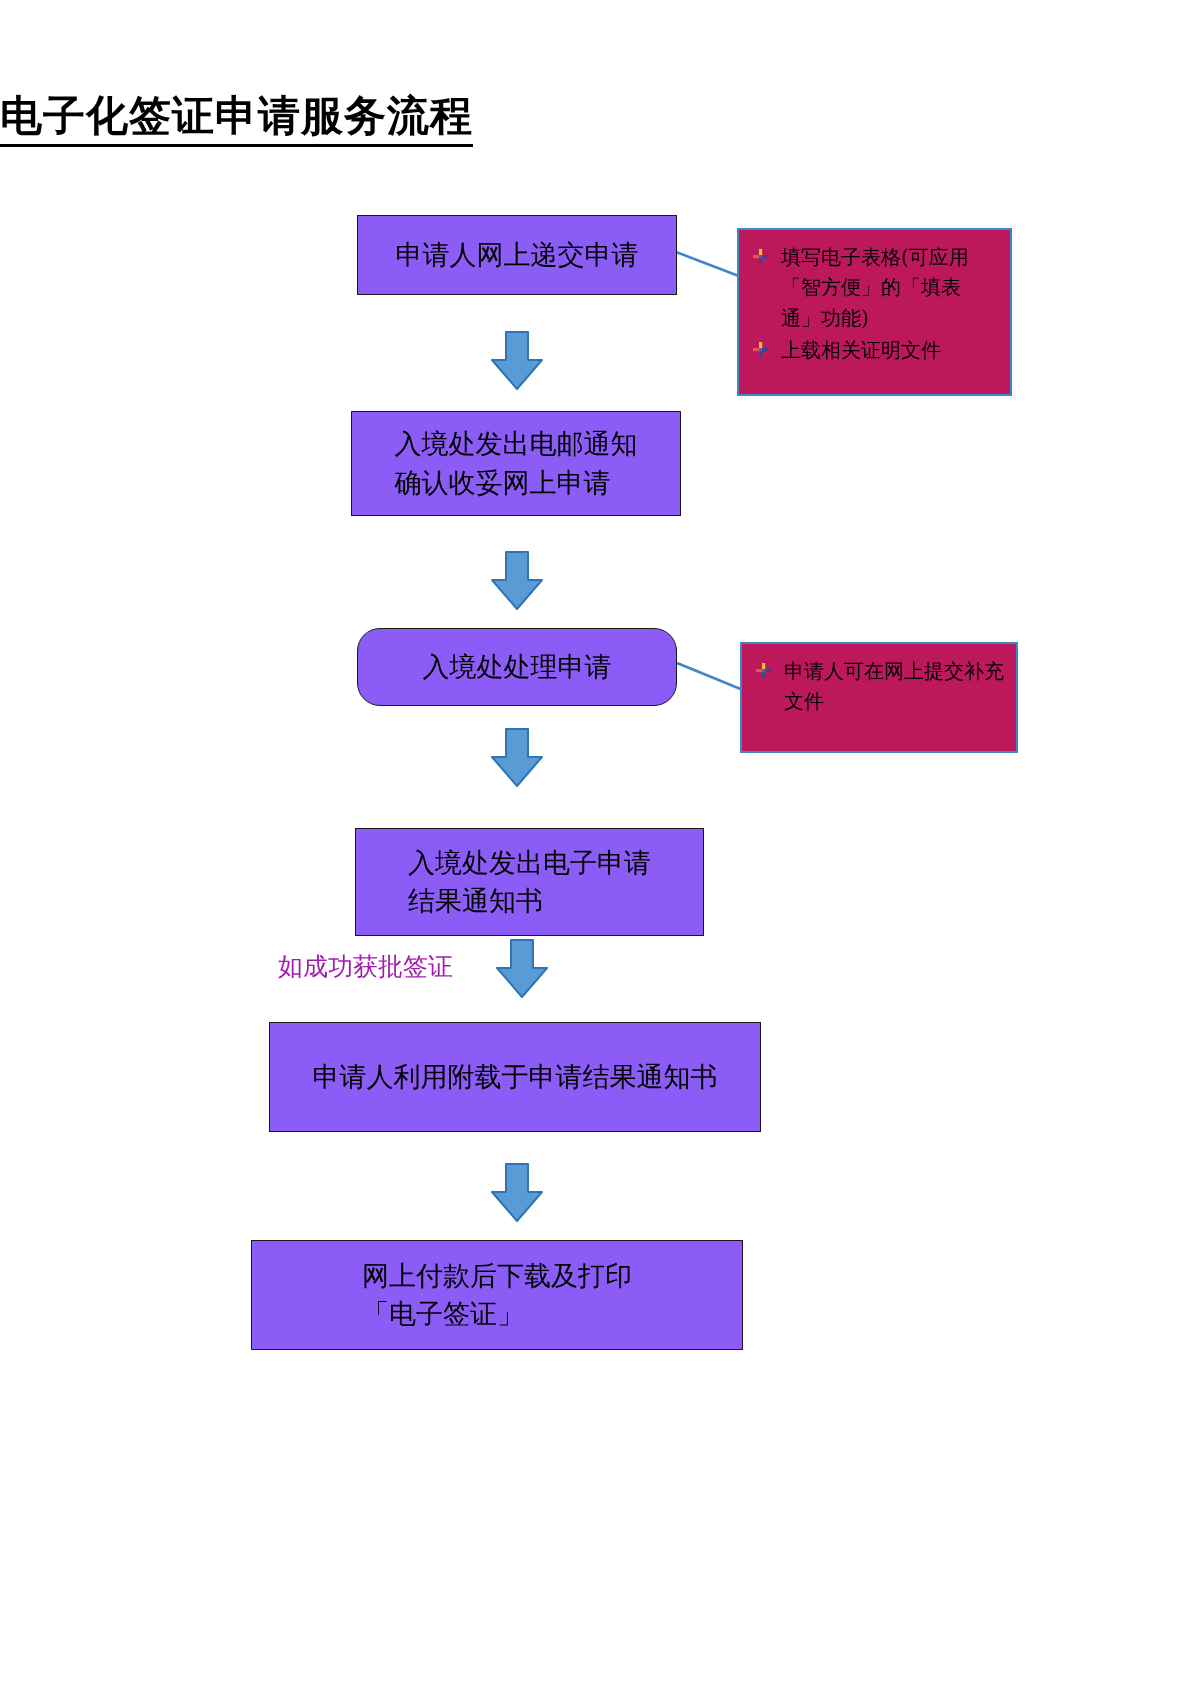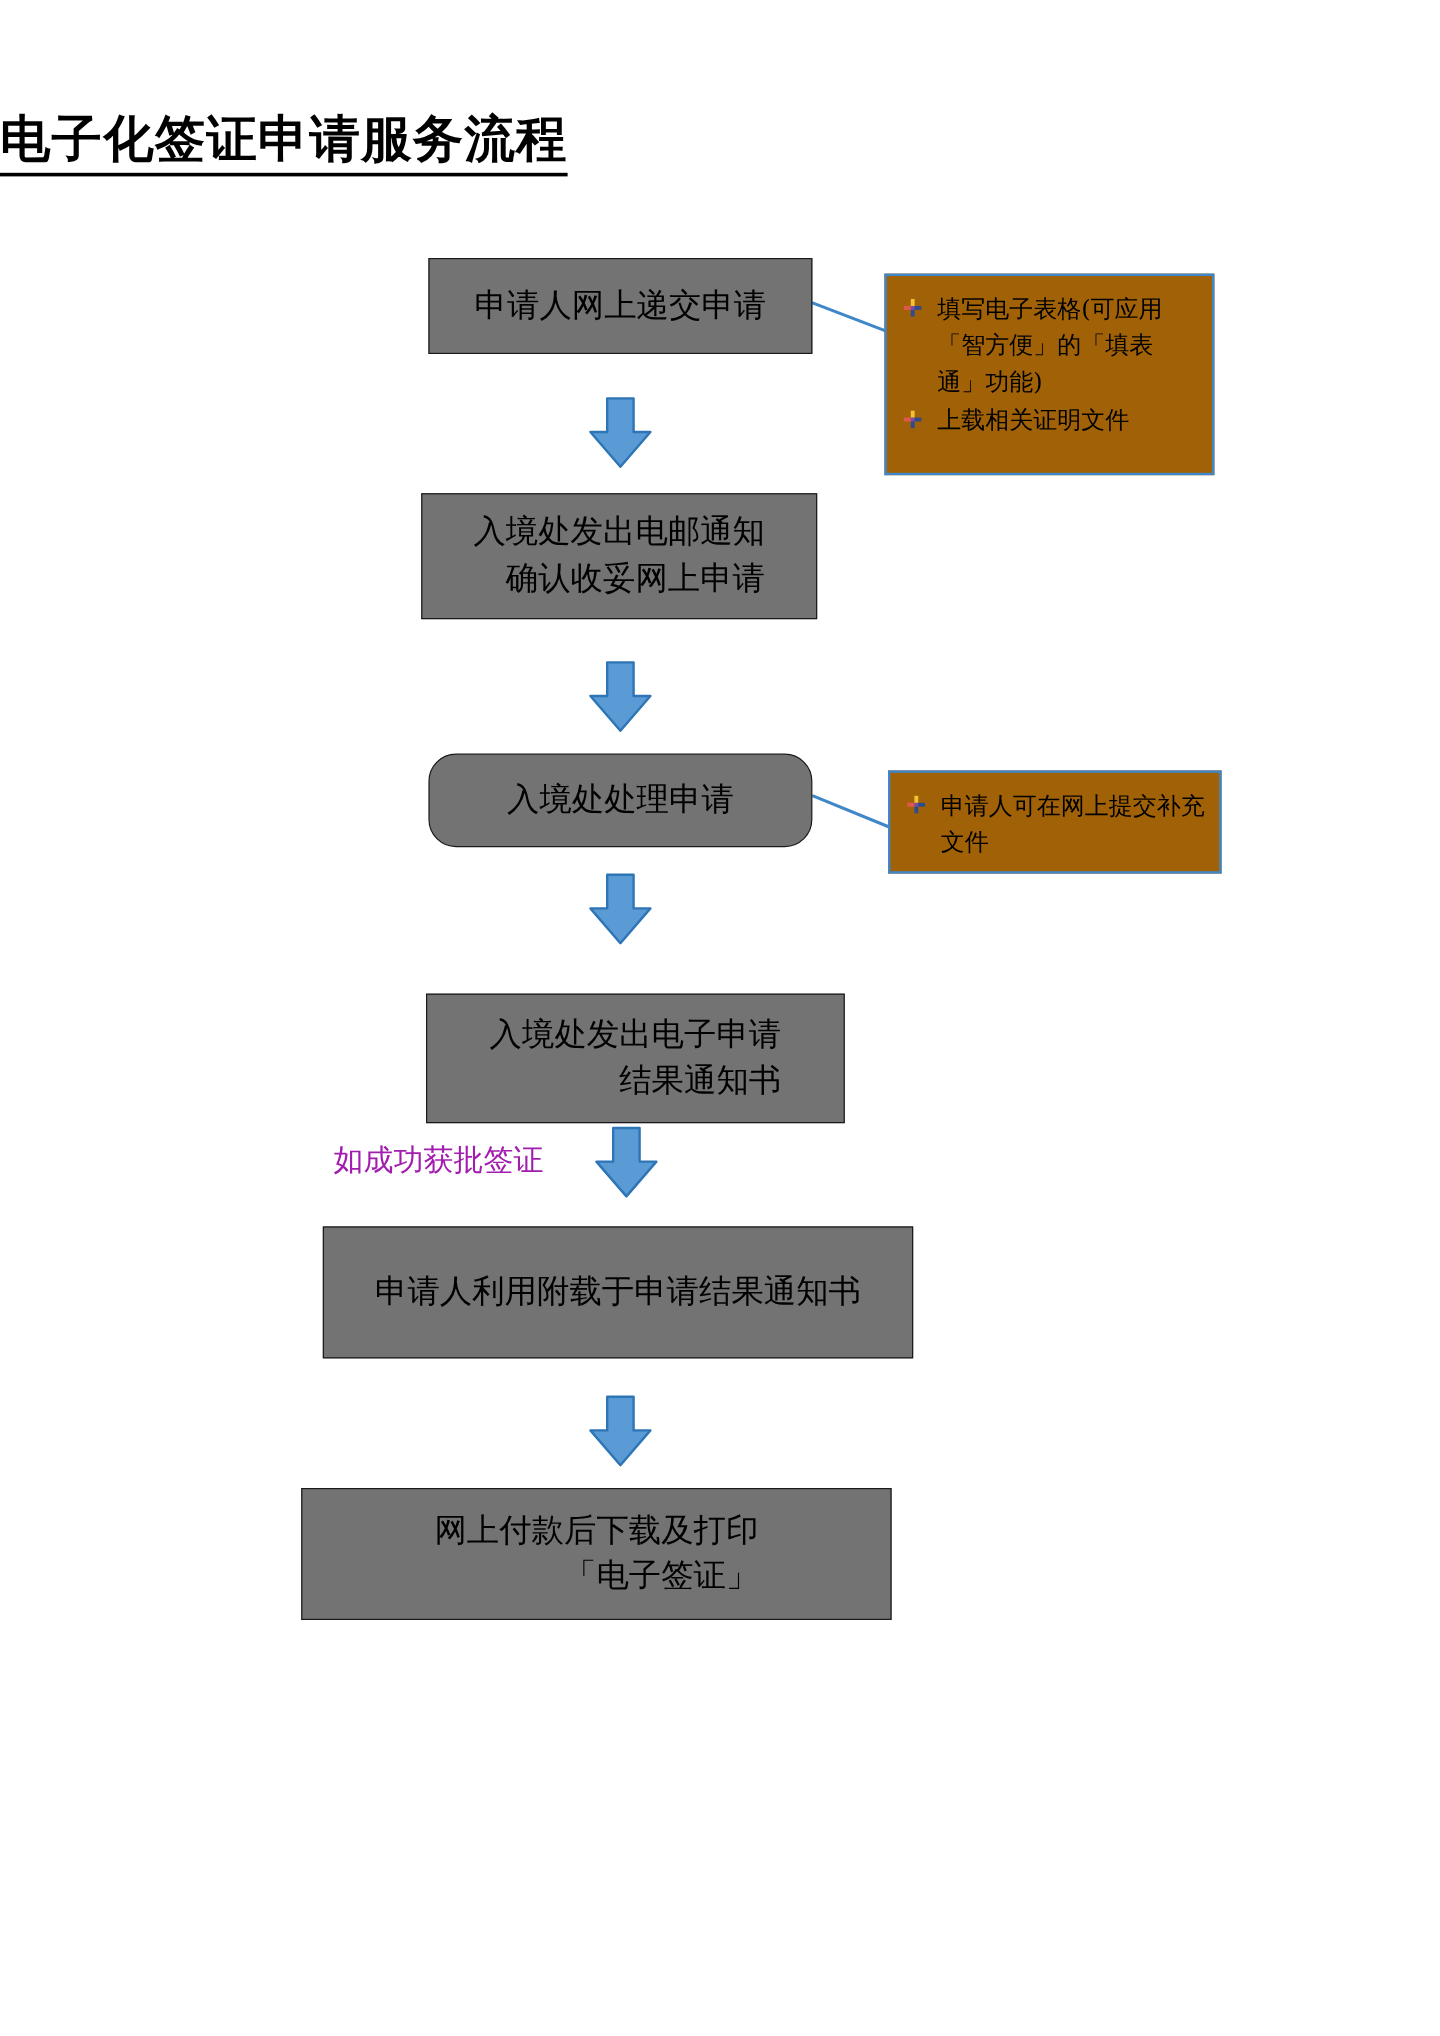--- a/index.html
+++ b/index.html
@@ -28,38 +28,38 @@
     padding-bottom:4px;
     line-height:1.15;
     font-family:"DejaVu Serif","Liberation Serif",serif;
   }
 
   
   .box{
     position:absolute;
     box-sizing:border-box;
     border:1.5px solid #1a1a1a;
-    background:#737373;
+    background:#8b5cf6;
     display:flex;
     align-items:center;
     justify-content:center;
-    text-align:right;
+    text-align:left;
     color:#000000;
     font-size:27px;
     line-height:1.42;
     font-family:"DejaVu Serif","Liberation Serif",serif;
   }
   .box .inner{padding:2px 10px;}
 
   
   .callout{
     position:absolute;
     box-sizing:border-box;
     border:2px solid #3f87c8;
-    background:#a16207;
+    background:#be185d;
     padding:12px 10px 12px 8px;
   }
   .cl-item{
     display:flex;
     align-items:flex-start;
     margin:0 0 2px 0;
   }
   .cl-bullet{
     flex:0 0 auto;
     width:15px;height:15px;
@@ -163,21 +163,21 @@
       <path d="M0 2 L66 29" stroke="#3f87c8" stroke-width="2.6" fill="none"></path>
     </svg>
   </div>
 
   <div class="box" style="left:357px;top:628px;width:320px;height:78px;border-radius:23px;">
     <div class="inner">
       <div>入境处处理申请</div>
     </div>
   </div>
 
-  <div class="callout" style="left:740px;top:642px;width:278px;height:86px;">
+  <div class="callout" style="left:740px;top:642px;width:278px;height:111px;">
     <div class="cl-item">
       <span class="cl-bullet">
         <svg width="15" height="15" viewBox="0 0 15 15">
           <rect x="6" y="0" width="3.2" height="6.2" fill="#f2c230"></rect>
           <rect x="6" y="8.8" width="3.2" height="6.2" fill="#2f4b8f"></rect>
           <rect x="0" y="6" width="6.2" height="3.2" fill="#e2574c"></rect>
           <rect x="8.8" y="6" width="6.2" height="3.2" fill="#2f4b8f"></rect>
           <rect x="6" y="6" width="3.2" height="3.2" fill="#7a4ba0"></rect>
         </svg>
       </span>

